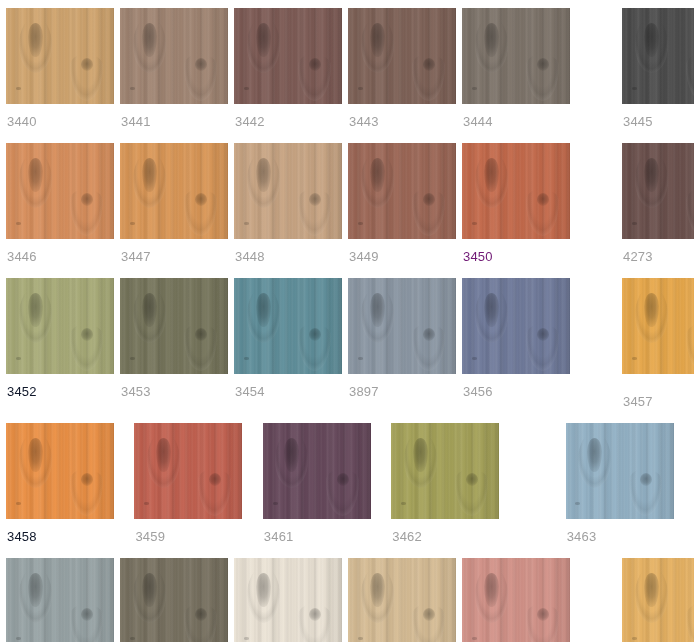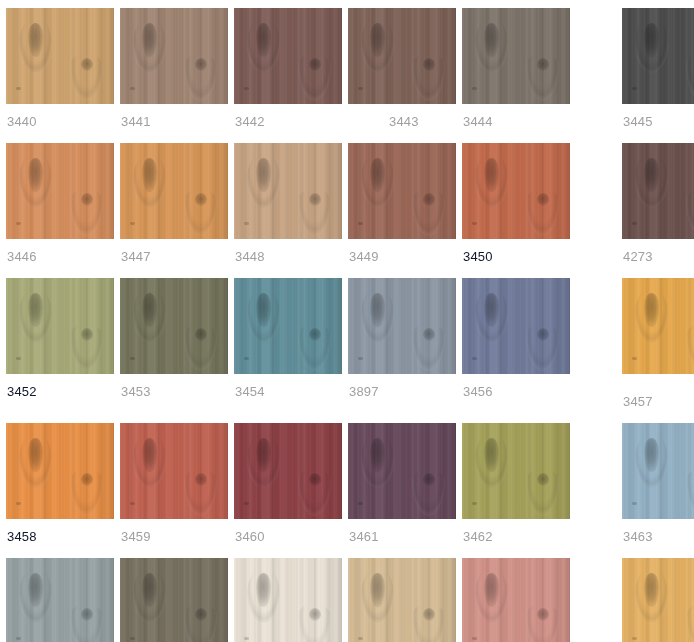--- a/index.html
+++ b/index.html
@@ -211,21 +211,21 @@
       </div>
       <div class="swatch-cell">
         <div class="swatch-chip" style="background-color: rgb(126, 97, 86);">
           <div class="grain-bands"></div>
           <div class="grain-lines"></div>
           <div class="grain-edge"></div>
           <div class="knot-upper"></div>
           <div class="knot-lower"></div>
           <div class="grain-nick"></div>
         </div>
-        <div class="swatch-label" style="color: rgb(160, 160, 160); margin-left: 40px;">3443</div>
+        <div class="swatch-label" style="color: rgb(160, 160, 160);">3443</div>
       </div>
       <div class="swatch-cell">
         <div class="swatch-chip" style="background-color: rgb(124, 114, 104);">
           <div class="grain-bands"></div>
           <div class="grain-lines"></div>
           <div class="grain-edge"></div>
           <div class="knot-upper"></div>
           <div class="knot-lower"></div>
           <div class="grain-nick"></div>
         </div>
@@ -290,21 +290,21 @@
       </div>
       <div class="swatch-cell">
         <div class="swatch-chip" style="background-color: rgb(196, 105, 74);">
           <div class="grain-bands"></div>
           <div class="grain-lines"></div>
           <div class="grain-edge"></div>
           <div class="knot-upper"></div>
           <div class="knot-lower"></div>
           <div class="grain-nick"></div>
         </div>
-        <div class="swatch-label" style="color: #0f172a;">3450</div>
+        <div class="swatch-label" style="color: #701a75;">3450</div>
       </div>
       <div class="swatch-cell">
         <div class="swatch-chip" style="background-color: rgb(106, 79, 75);">
           <div class="grain-bands"></div>
           <div class="grain-lines"></div>
           <div class="grain-edge"></div>
           <div class="knot-upper"></div>
           <div class="knot-lower"></div>
           <div class="grain-nick"></div>
         </div>
@@ -396,31 +396,20 @@
           <div class="grain-bands"></div>
           <div class="grain-lines"></div>
           <div class="grain-edge"></div>
           <div class="knot-upper"></div>
           <div class="knot-lower"></div>
           <div class="grain-nick"></div>
         </div>
         <div class="swatch-label" style="color: rgb(160, 160, 160);">3459</div>
       </div>
       <div class="swatch-cell">
-        <div class="swatch-chip" style="background-color: rgb(142, 63, 68);">
-          <div class="grain-bands"></div>
-          <div class="grain-lines"></div>
-          <div class="grain-edge"></div>
-          <div class="knot-upper"></div>
-          <div class="knot-lower"></div>
-          <div class="grain-nick"></div>
-        </div>
-        <div class="swatch-label" style="color: rgb(160, 160, 160);">3460</div>
-      </div>
-      <div class="swatch-cell">
         <div class="swatch-chip" style="background-color: rgb(101, 71, 90);">
           <div class="grain-bands"></div>
           <div class="grain-lines"></div>
           <div class="grain-edge"></div>
           <div class="knot-upper"></div>
           <div class="knot-lower"></div>
           <div class="grain-nick"></div>
         </div>
         <div class="swatch-label" style="color: rgb(160, 160, 160);">3461</div>
       </div>

